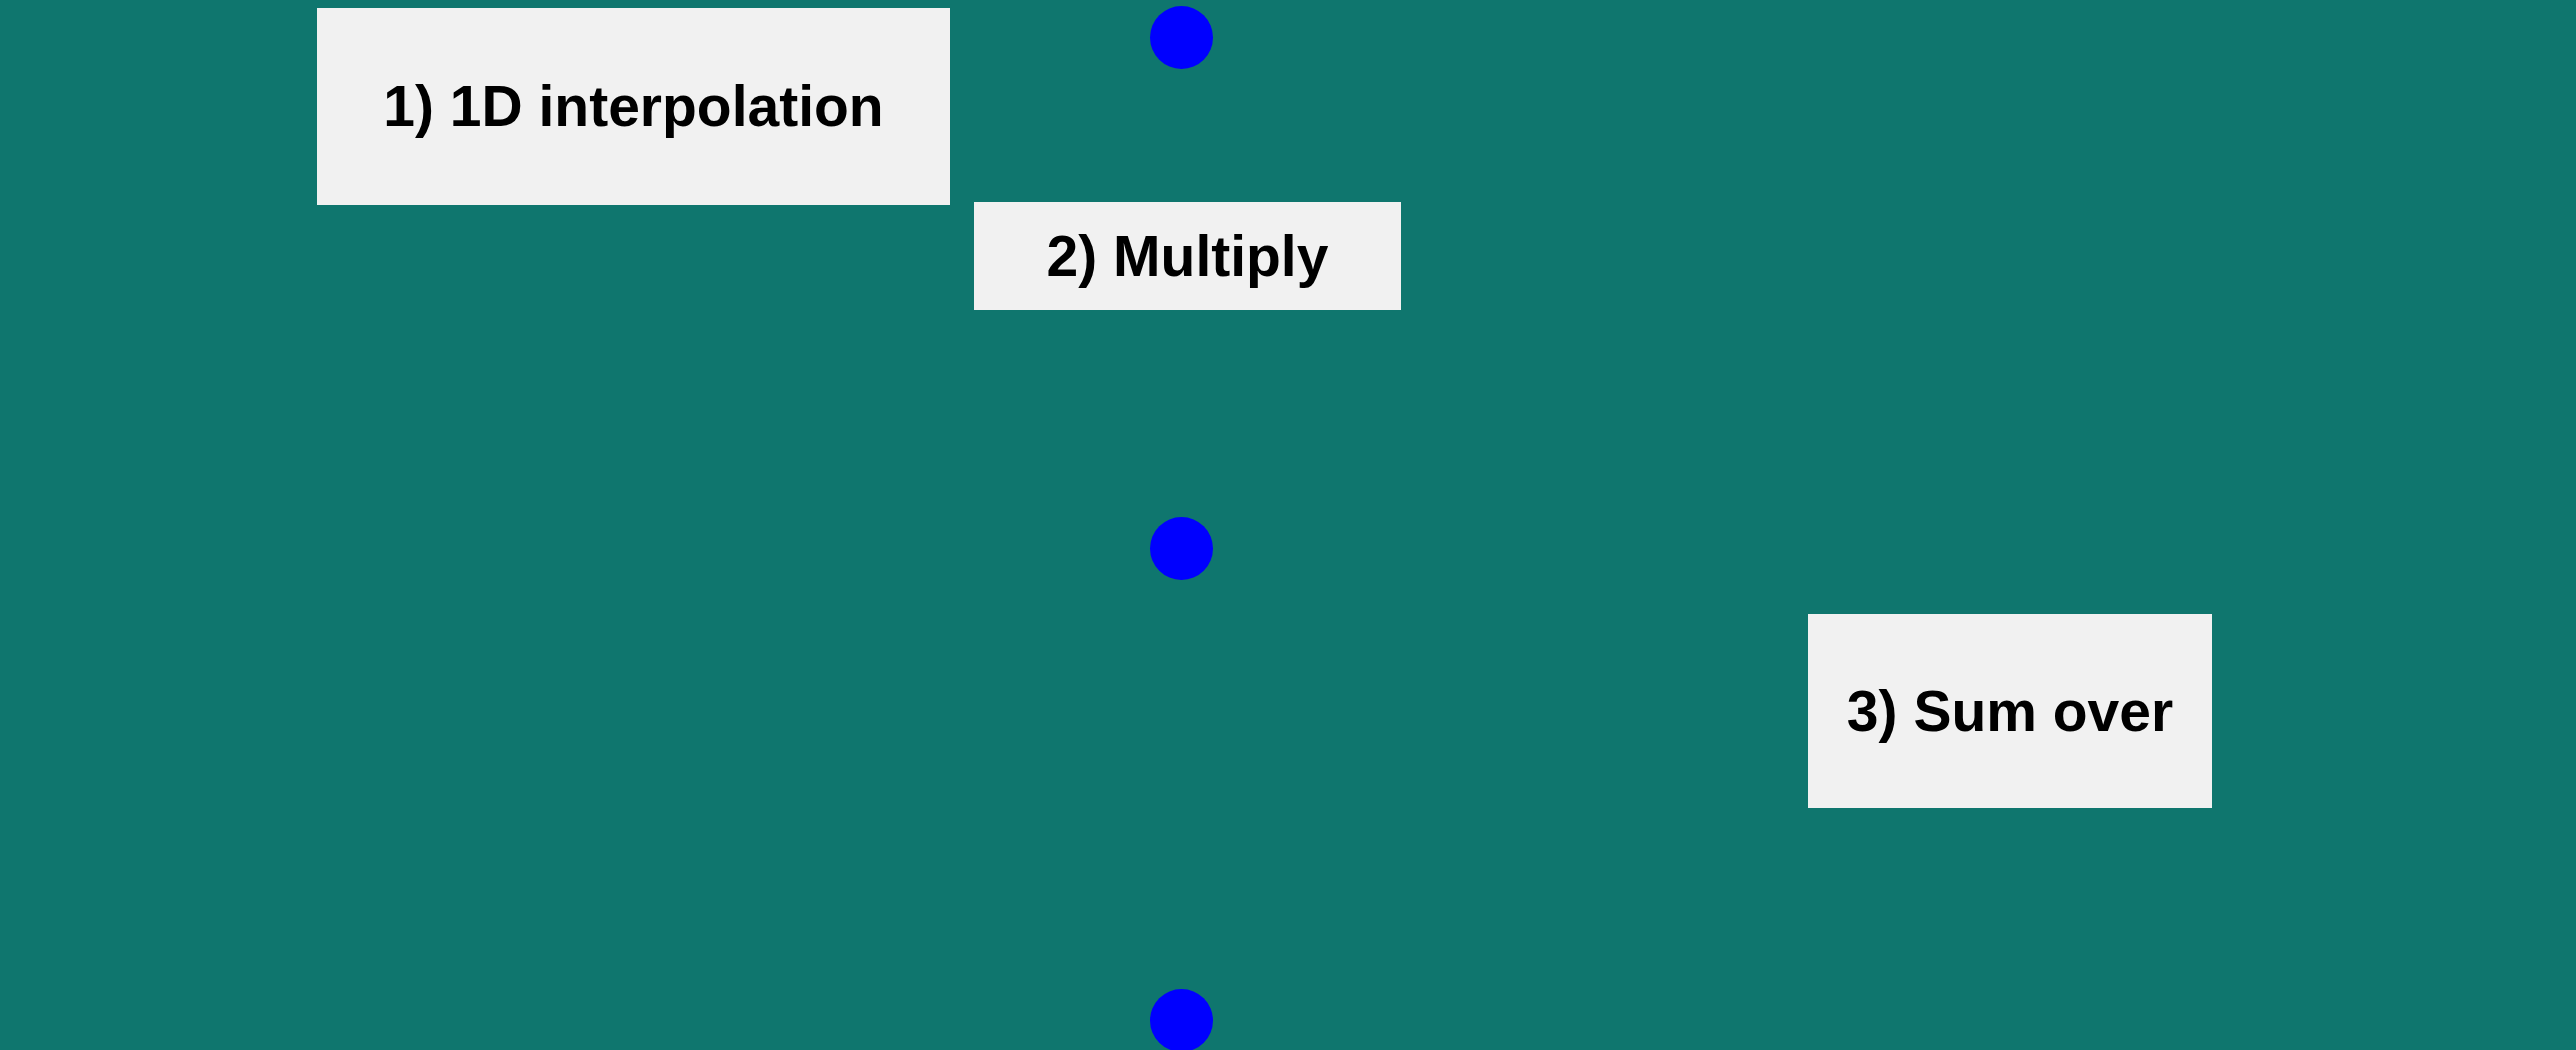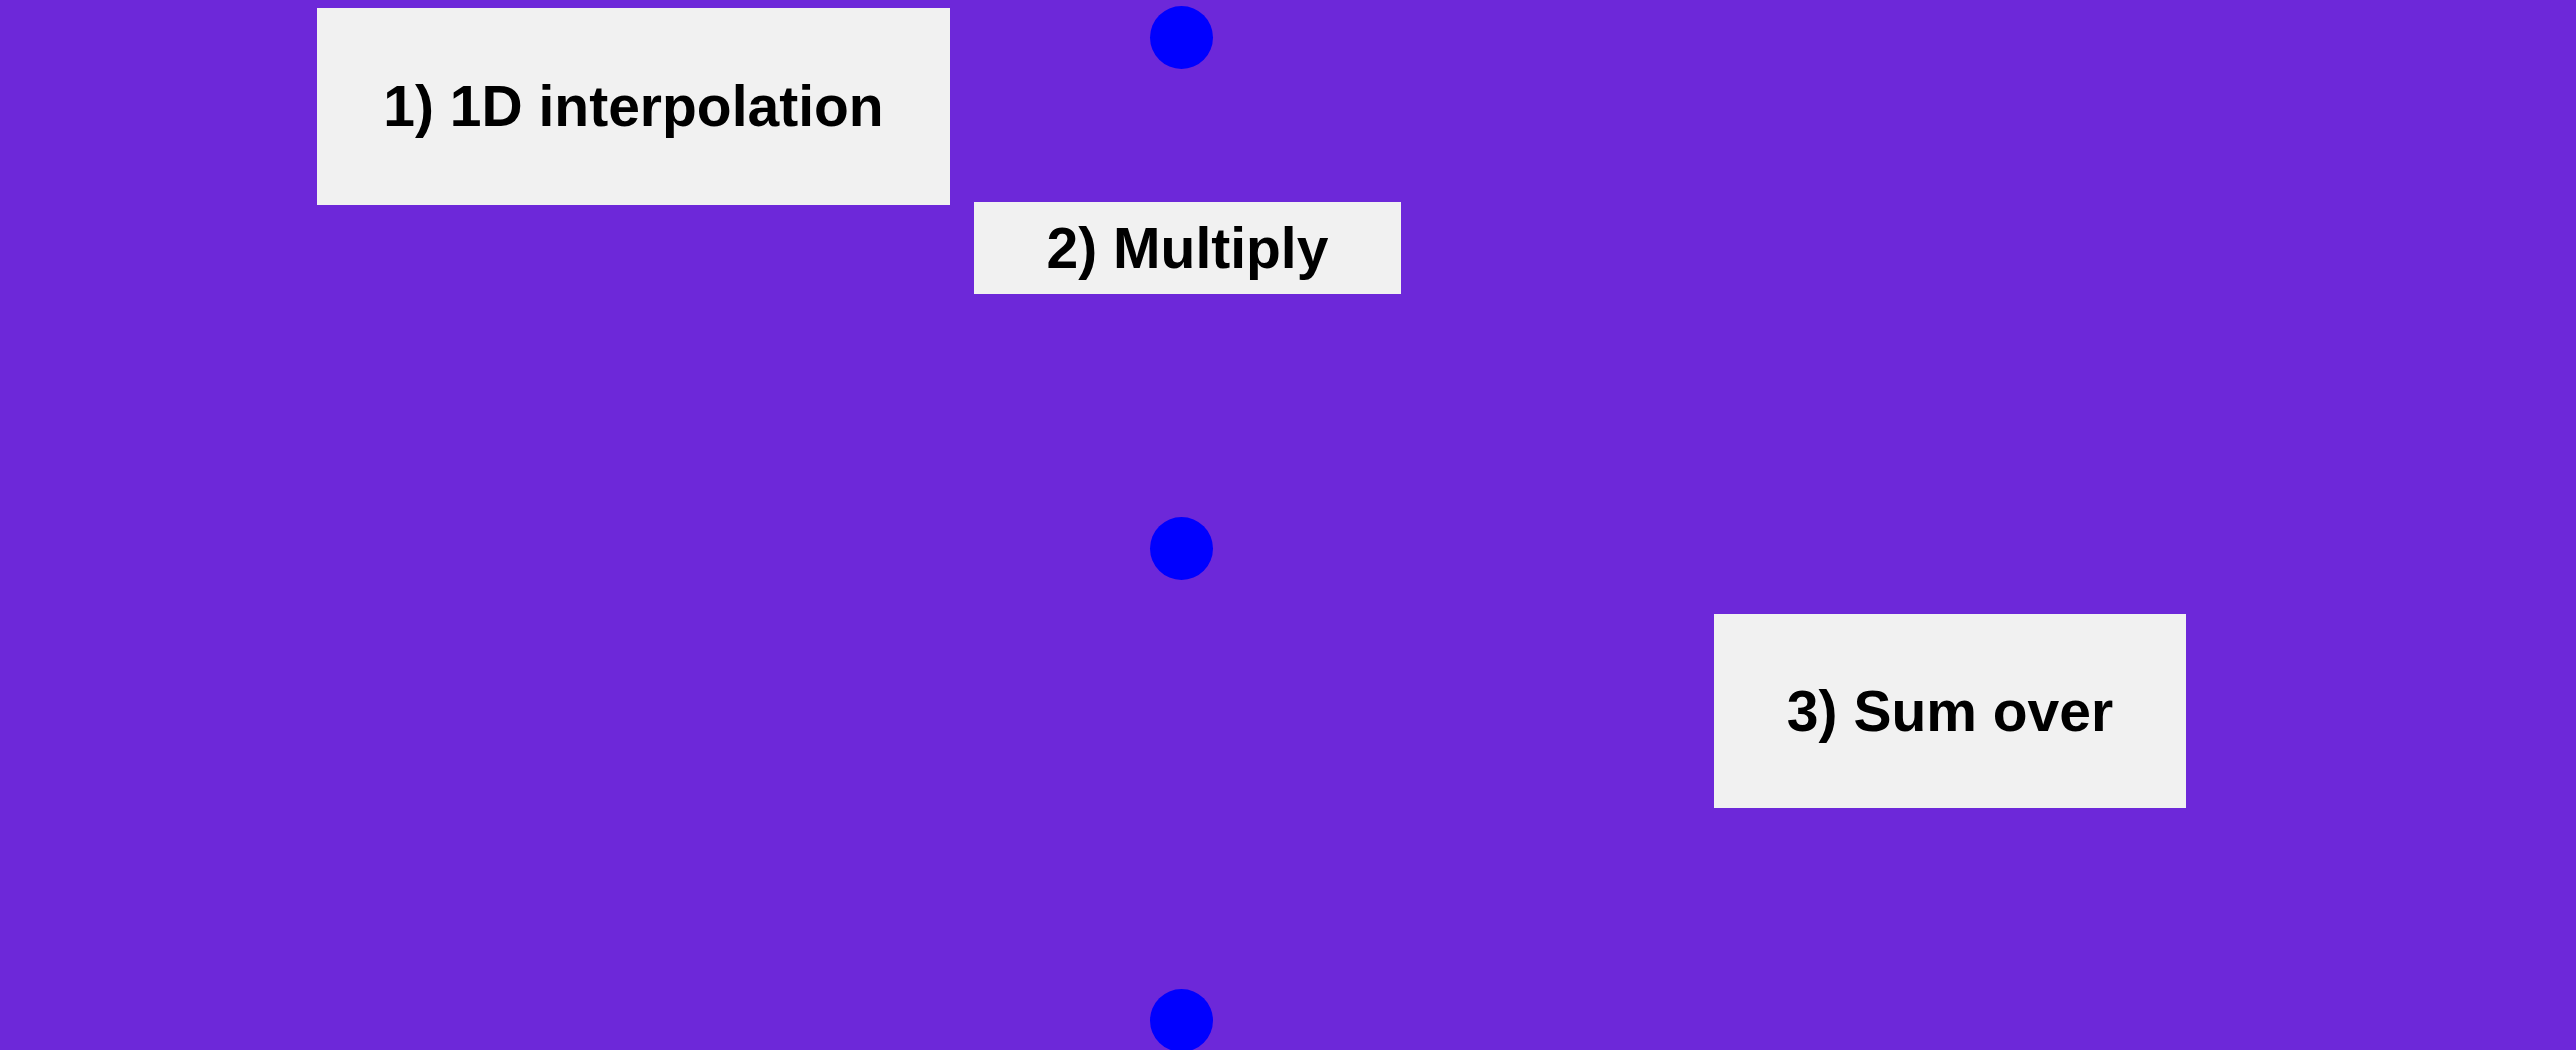--- a/index.html
+++ b/index.html
@@ -4,41 +4,41 @@
 <style>
   html, body {
     margin: 0;
     padding: 0;
     background: #000000;
   }
   .canvas {
     position: relative;
     width: 2576px;
     height: 1051px;
-    background: #6d28d9;
+    background: #0f766e;
     overflow: hidden;
     font-family: "Liberation Sans", sans-serif;
   }
   .label {
     position: absolute;
     background: #f1f1f1;
     color: #000000;
     font-weight: bold;
     font-size: 57px;
     line-height: 1.42;
     display: flex;
     flex-direction: column;
     align-items: center;
     justify-content: center;
     text-align: center;
     white-space: nowrap;
   }
   .box1 { left: 317px; top: 7.6px;   width: 633px; height: 197px; }
-  .box2 { left: 974px; top: 202px; width: 427px; height: 92px; }
-  .box3 { left: 1714px; top: 614px; width: 472px; height: 194px; }
+  .box2 { left: 974px; top: 202px; width: 427px; height: 108px; }
+  .box3 { left: 1808px; top: 614px; width: 404px; height: 194px; }
   .mvar {
     font-family: "Liberation Serif", serif;
     font-style: italic;
     font-weight: bold;
     margin-right: 0.28em;
   }
   .node {
     position: absolute;
     width: 63px;
     height: 63px;

